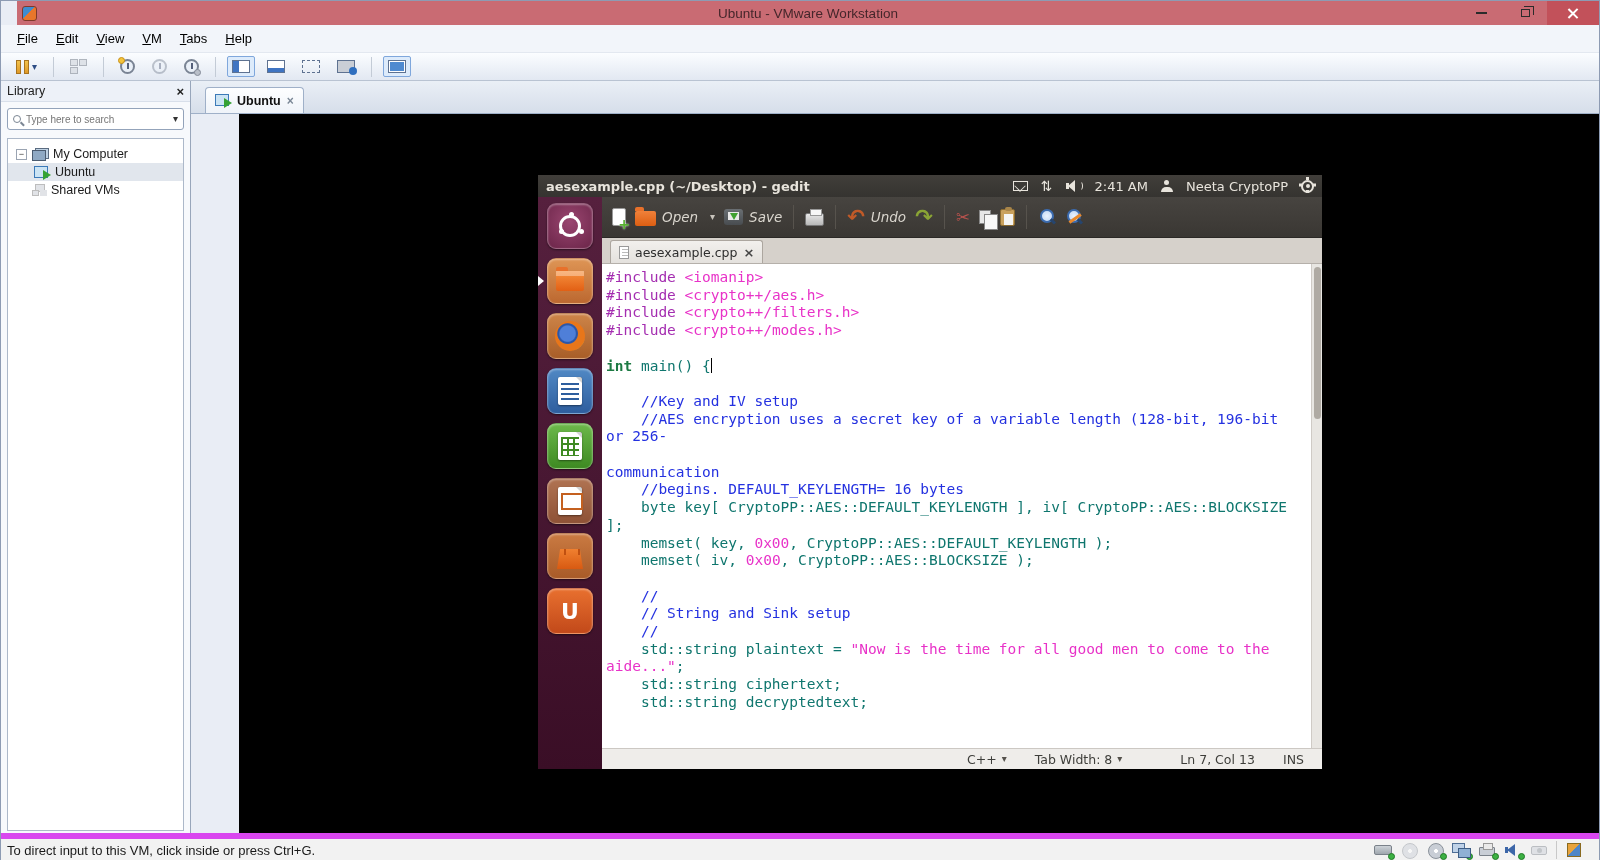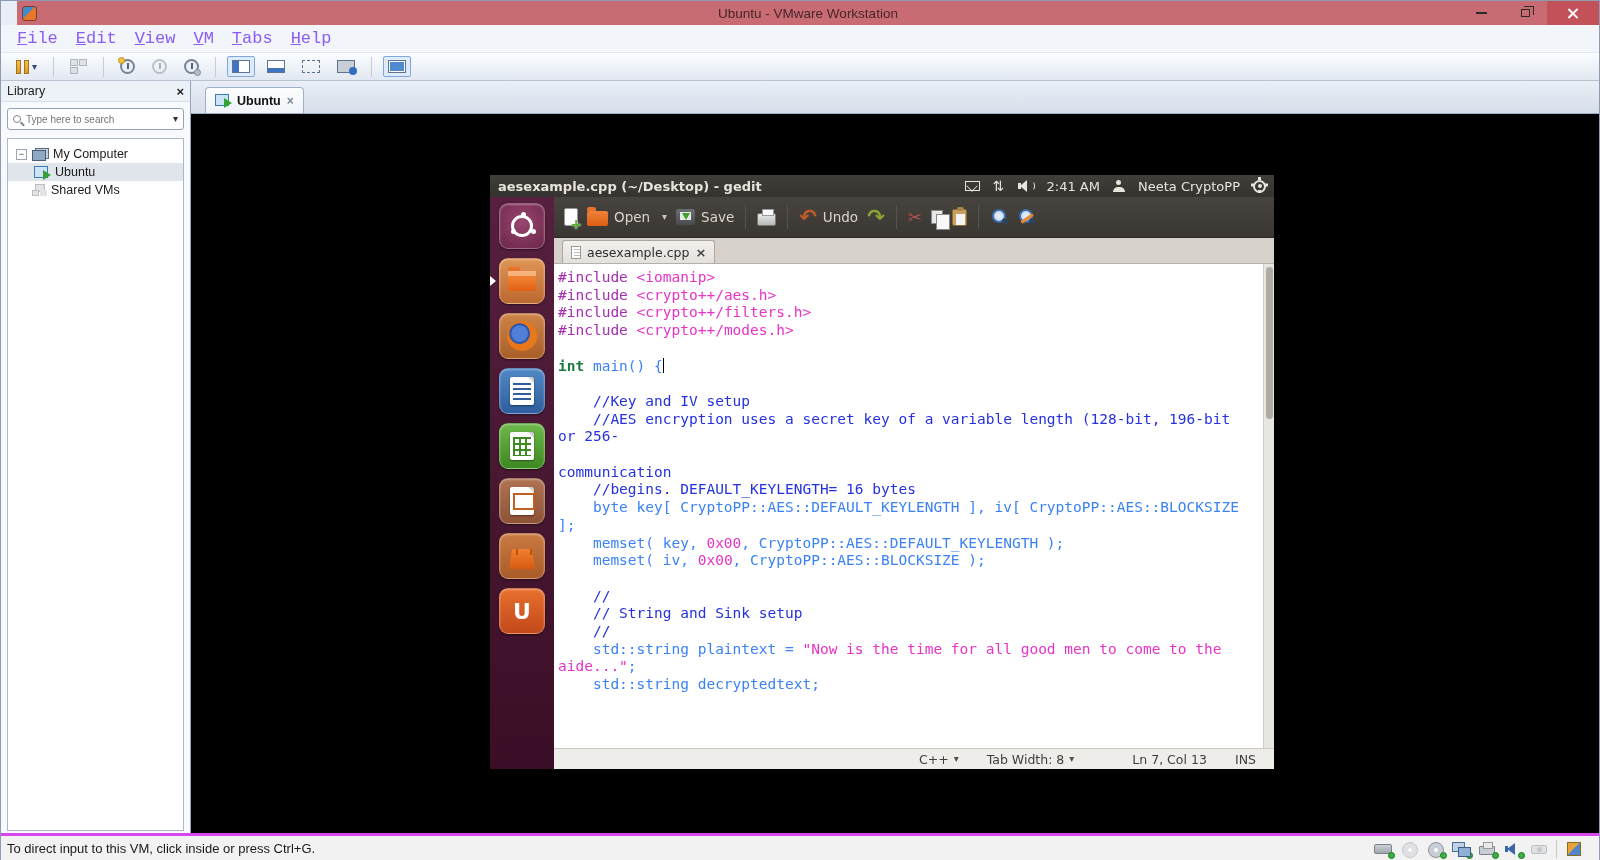--- a/index.html
+++ b/index.html
@@ -17,21 +17,21 @@
   .wbtn.close { width:52px; background:#C2515A; }
   .glyph-min { width:11px; height:2px; background:#2B2B2B; }
   .glyph-restore { width:9px; height:8px; border:1.5px solid #2B2B2B; position:relative; background:transparent; }
   .glyph-restore::before { content:""; position:absolute; left:2px; top:-4px; width:9px; height:8px; border:1.5px solid #2B2B2B; border-bottom:none; border-left:none; }
   .glyph-close { position:relative; width:12px; height:12px; }
   .glyph-close::before,.glyph-close::after { content:""; position:absolute; left:5px; top:0; width:2.2px; height:13px; background:#fff; }
   .glyph-close::before { transform:rotate(45deg);} .glyph-close::after{ transform:rotate(-45deg);}
 
   
   .menubar { height:28px; background:#F2F5FA; display:flex; align-items:center; padding-left:8px; gap:2px; border-bottom:1px solid #E3E8F0; }
-  .menu-item { font-size:17px; color:#8b5cf6; padding:3px 8px; display:inline-block;font-family:Liberation Mono, monospace; }
+  .menu-item { font-size:13px; color:#000000; padding:3px 8px; display:inline-block; }
   .menu-item::first-letter { text-decoration:underline; }
   .vm-toolbar { height:28px; background:linear-gradient(#FBFDFF,#E2E8F2); border-bottom:1px solid #B9C3D2; display:flex; align-items:center; padding-left:10px; gap:7px; }
   .tsep { width:1px; height:20px; background:#C3CBD6; margin:0 4px; }
   .tbtn { display:flex; align-items:center; gap:3px; padding:3px 4px; border:1px solid transparent; border-radius:2px; }
   .tbtn.active { background:#DDEBFB; border-color:#7FA7DC; }
   .pause-bars { display:flex; gap:3px; }
   .pause-bars i { width:5px; height:14px; background:linear-gradient(#F2C24C,#E09A28); border:1px solid #A8731E; }
   .caret { font-size:10px; color:#2E4E85; line-height:1; }
   .cad-keys { display:grid; grid-template-columns:8px 8px; gap:1px; opacity:.75; }
   .cad-keys i { width:8px; height:7px; background:#D8DCE2; border:1px solid #9AA0AA; }
@@ -72,21 +72,21 @@
   .ico-shared { width:14px; height:12px; position:relative; opacity:.55; flex:none; }
   .ico-shared::before { content:""; position:absolute; left:3px; top:0; width:8px; height:6px; background:#C9CDD4; border:1px solid #888; }
   .ico-shared::after { content:""; position:absolute; left:0; bottom:0; width:5px; height:4px; background:#C9CDD4; border:1px solid #888; box-shadow:8px 0 0 #C9CDD4; }
 
   
   .vm-area { flex:1; display:flex; flex-direction:column; }
   .tabstrip { height:33px; background:linear-gradient(#EAEFF6,#D6DEEA); display:flex; align-items:flex-end; padding-left:14px; border-bottom:1px solid #9FB0C8; }
   .vm-tab { height:26px; background:linear-gradient(#FDFEFF,#EFF3F9); border:1px solid #9FB0C8; border-bottom:none; border-radius:4px 4px 0 0; display:flex; align-items:center; gap:6px; padding:0 9px; }
   .vm-tab .tab-label { font-size:12.5px; font-weight:bold; color:#111; }
   .vm-tab .tab-close { font-size:12px; font-weight:bold; color:#7A8796; }
-  .screen { flex:1; background:#000; position:relative; }
+  .screen { flex:1; background:#000; position:relative;margin-left:48px; }
 
   
   .vm-display { position:absolute; left:299px; top:61px; width:784px; height:594px; background:#1A1A1A; }
   .u-panel { height:22px; background:linear-gradient(#413E3A,#353330); display:flex; align-items:center; padding:0 8px; color:#E8E4DC; font-family:"DejaVu Sans",sans-serif; }
   .u-title { font-size:13px; font-weight:bold; }
   .u-ind { margin-left:auto; display:flex; align-items:center; gap:13px; }
   .u-ind .txt { font-size:13px; }
   .ic-env { width:15px; height:10px; border:1.4px solid #E8E4DC; position:relative; }
   .ic-env::after { content:""; position:absolute; left:1px; top:-1px; width:9px; height:9px; border-right:1.4px solid #E8E4DC; border-bottom:1.4px solid #E8E4DC; transform:rotate(45deg) scale(.8); }
   .ic-updown { font-size:14px; line-height:1; }
@@ -143,21 +143,21 @@
   .card5 { top:96px; background:linear-gradient(#C25B62,#9E3C46); }
   .stack-badge { position:absolute; left:26px; top:1px; background:#2E2B28; color:#F2E8D8; font-size:8px; line-height:10px; padding:0 4px; border-radius:6px; border:1px solid #777; z-index:3; font-family:"DejaVu Sans",sans-serif; }
   .stack-arrows { position:absolute; left:-1px; top:30px; }
   .stack-arrows i { display:block; width:0; height:0; border-left:5px solid #fff; border-top:4px solid transparent; border-bottom:4px solid transparent; margin-bottom:16px; }
 
   
   .gedit { flex:1; display:flex; flex-direction:column; font-family:"DejaVu Sans",sans-serif; }
   .g-toolbar { height:41px; background:linear-gradient(#474440,#3A3733); border-bottom:1px solid #2B2926; display:flex; align-items:center; padding:0 10px; gap:9px; color:#DAD6CE; }
   .g-toolbar .lbl { font-size:13.5px; }
   .gsep { width:1px; height:24px; background:#57534D; margin:0 2px; }
-  .gbtn { display:flex; align-items:center; gap:6px; }
+  .gbtn { display:flex; align-items:center; gap:6px;font-style:italic; }
   .ic-newdoc { width:14px; height:18px; background:#fff; border:1px solid #999; border-radius:2px; position:relative; }
   .ic-newdoc::after { content:"+"; position:absolute; right:-5px; bottom:-7px; color:#58B030; font-weight:bold; font-size:14px; text-shadow:0 0 2px #fff; }
   .ic-open { width:21px; height:15px; background:linear-gradient(#F0813A,#DD5E12); border-radius:2px; position:relative; margin-top:3px; }
   .ic-open::before { content:""; position:absolute; left:0; top:-4px; width:9px; height:4px; background:#E8712B; border-radius:2px 2px 0 0; }
   .ic-save { width:19px; height:16px; background:linear-gradient(#6A6F73,#484C50); border-radius:3px; position:relative; }
   .ic-save::before { content:""; position:absolute; left:4px; top:3px; width:11px; height:8px; background:#E8E8E8; }
   .ic-save::after { content:""; position:absolute; left:5.5px; top:4px; border-top:7px solid #3FA030; border-left:4px solid transparent; border-right:4px solid transparent; }
   .ic-print { width:19px; height:13px; background:linear-gradient(#E8E8E8,#B8B8B8); border:1px solid #777; border-radius:2px; position:relative; margin-top:4px; }
   .ic-print::before { content:""; position:absolute; left:4px; top:-5px; width:10px; height:5px; background:#F8F8F8; border:1px solid #999; }
   .arrow-glyph { font-size:21px; line-height:1; font-weight:bold; }
@@ -183,32 +183,32 @@
 
   .g-text { flex:1; background:#fff; position:relative; overflow:hidden; }
   .code { position:absolute; left:4px; top:5px; right:14px; font-family:"DejaVu Sans Mono",monospace; font-size:14.5px; line-height:17.7px; color:#1A1A1A; }
   .code-line { white-space:pre; min-height:17.7px; }
   .tok-pp { color:#A42DB0; }
   .tok-inc { color:#E832C8; }
   .tok-kw { color:#1D7A43; font-weight:bold; }
   .tok-cm { color:#2431E0; }
   .tok-str { color:#E832C8; }
   .tok-num { color:#E832C8; }
-  .tok-pl { color:#3b82f6; }
+  .tok-pl { color:#0f766e; }
   .text-caret { display:inline-block; width:1.5px; height:15px; background:#000; vertical-align:-2px; }
   .g-scroll { position:absolute; right:0; top:0; bottom:0; width:11px; background:#E8E6E2; border-left:1px solid #CFCBC6; }
   .g-thumb { position:absolute; left:1.5px; top:3px; width:7px; height:152px; background:#AFAAA3; border-radius:4px; }
 
   .g-status { height:21px; background:#EFEDEA; border-top:1px solid #CCC8C3; display:flex; align-items:center; font-size:12.5px; color:#3E3E3A; padding:0 10px; }
   .g-status .grp { display:flex; align-items:center; gap:5px; }
   .g-status .c1 { margin-left:355px; } .g-status .c2 { margin-left:28px; } .g-status .c3 { margin-left:58px; } .g-status .c4 { margin-left:auto; margin-right:8px; }
   .g-status .caret { color:#55524C; }
 
   
-  .statusbar { height:28px; background:#F2F2F2; border-top:3px solid #d946ef; display:flex; align-items:center; padding:0 6px; }
+  .statusbar { height:28px; background:#F2F2F2; border-top:6px solid #d946ef; display:flex; align-items:center; padding:0 6px; }
   .status-msg { font-size:13px; color:#1A1A1A; }
   .tray { margin-left:auto; display:flex; align-items:center; gap:8px; padding-right:10px; }
   .tray-ic { position:relative; width:18px; height:14px; }
   .tray-ic.off { opacity:.45; }
   .dot { position:absolute; right:-3px; bottom:-3px; width:7px; height:7px; border-radius:50%; background:#3CB043; border:1px solid #1E7A24; }
   .ti-disk::before { content:""; position:absolute; inset:2px 0; background:linear-gradient(#CDD2D8,#9FA6AE); border:1px solid #7A818A; border-radius:2px; }
   .ti-cd::before { content:""; position:absolute; left:2px; top:0; width:14px; height:14px; border-radius:50%; background:radial-gradient(#fff 0 18%, #C9CED6 22% 70%, #AEB4BC 100%); border:1px solid #8A919A; }
   .ti-net::before { content:""; position:absolute; left:0; top:0; width:11px; height:8px; background:#BFD2E8; border:1px solid #4E6E96; }
   .ti-net::after { content:""; position:absolute; left:6px; top:5px; width:11px; height:8px; background:#8FB0D4; border:1px solid #3E5E86; }
   .ti-print::before { content:""; position:absolute; inset:4px 1px 1px; background:#C9CED6; border:1px solid #7A818A; border-radius:1px; }
@@ -458,20 +458,21 @@
                     <div class="code-line"><span class="tok-pl">    byte key[ CryptoPP::AES::DEFAULT_KEYLENGTH ], iv[ CryptoPP::AES::BLOCKSIZE</span></div>
                     <div class="code-line"><span class="tok-pl">];</span></div>
                     <div class="code-line"><span class="tok-pl">    memset( key, </span><span class="tok-num">0x00</span><span class="tok-pl">, CryptoPP::AES::DEFAULT_KEYLENGTH );</span></div>
                     <div class="code-line"><span class="tok-pl">    memset( iv, </span><span class="tok-num">0x00</span><span class="tok-pl">, CryptoPP::AES::BLOCKSIZE );</span></div>
                     <div class="code-line"></div>
                     <div class="code-line"><span class="tok-pl">    </span><span class="tok-cm">//</span></div>
                     <div class="code-line"><span class="tok-pl">    </span><span class="tok-cm">// String and Sink setup</span></div>
                     <div class="code-line"><span class="tok-pl">    </span><span class="tok-cm">//</span></div>
                     <div class="code-line"><span class="tok-pl">    std::string plaintext = </span><span class="tok-str">"Now is the time for all good men to come to the</span></div>
                     <div class="code-line"><span class="tok-str">aide..."</span><span class="tok-pl">;</span></div>
+                    <div class="code-line"><span class="tok-pl">    std::string ciphertext;</span></div>
                     <div class="code-line"><span class="tok-pl">    std::string decryptedtext;</span></div>
                   </div>
                 <div class="g-scroll">
                   <div class="g-thumb"></div>
                 </div>
               </div>
 
               <div class="g-status">
                 <span class="grp c1">
                   <span>C++</span>

